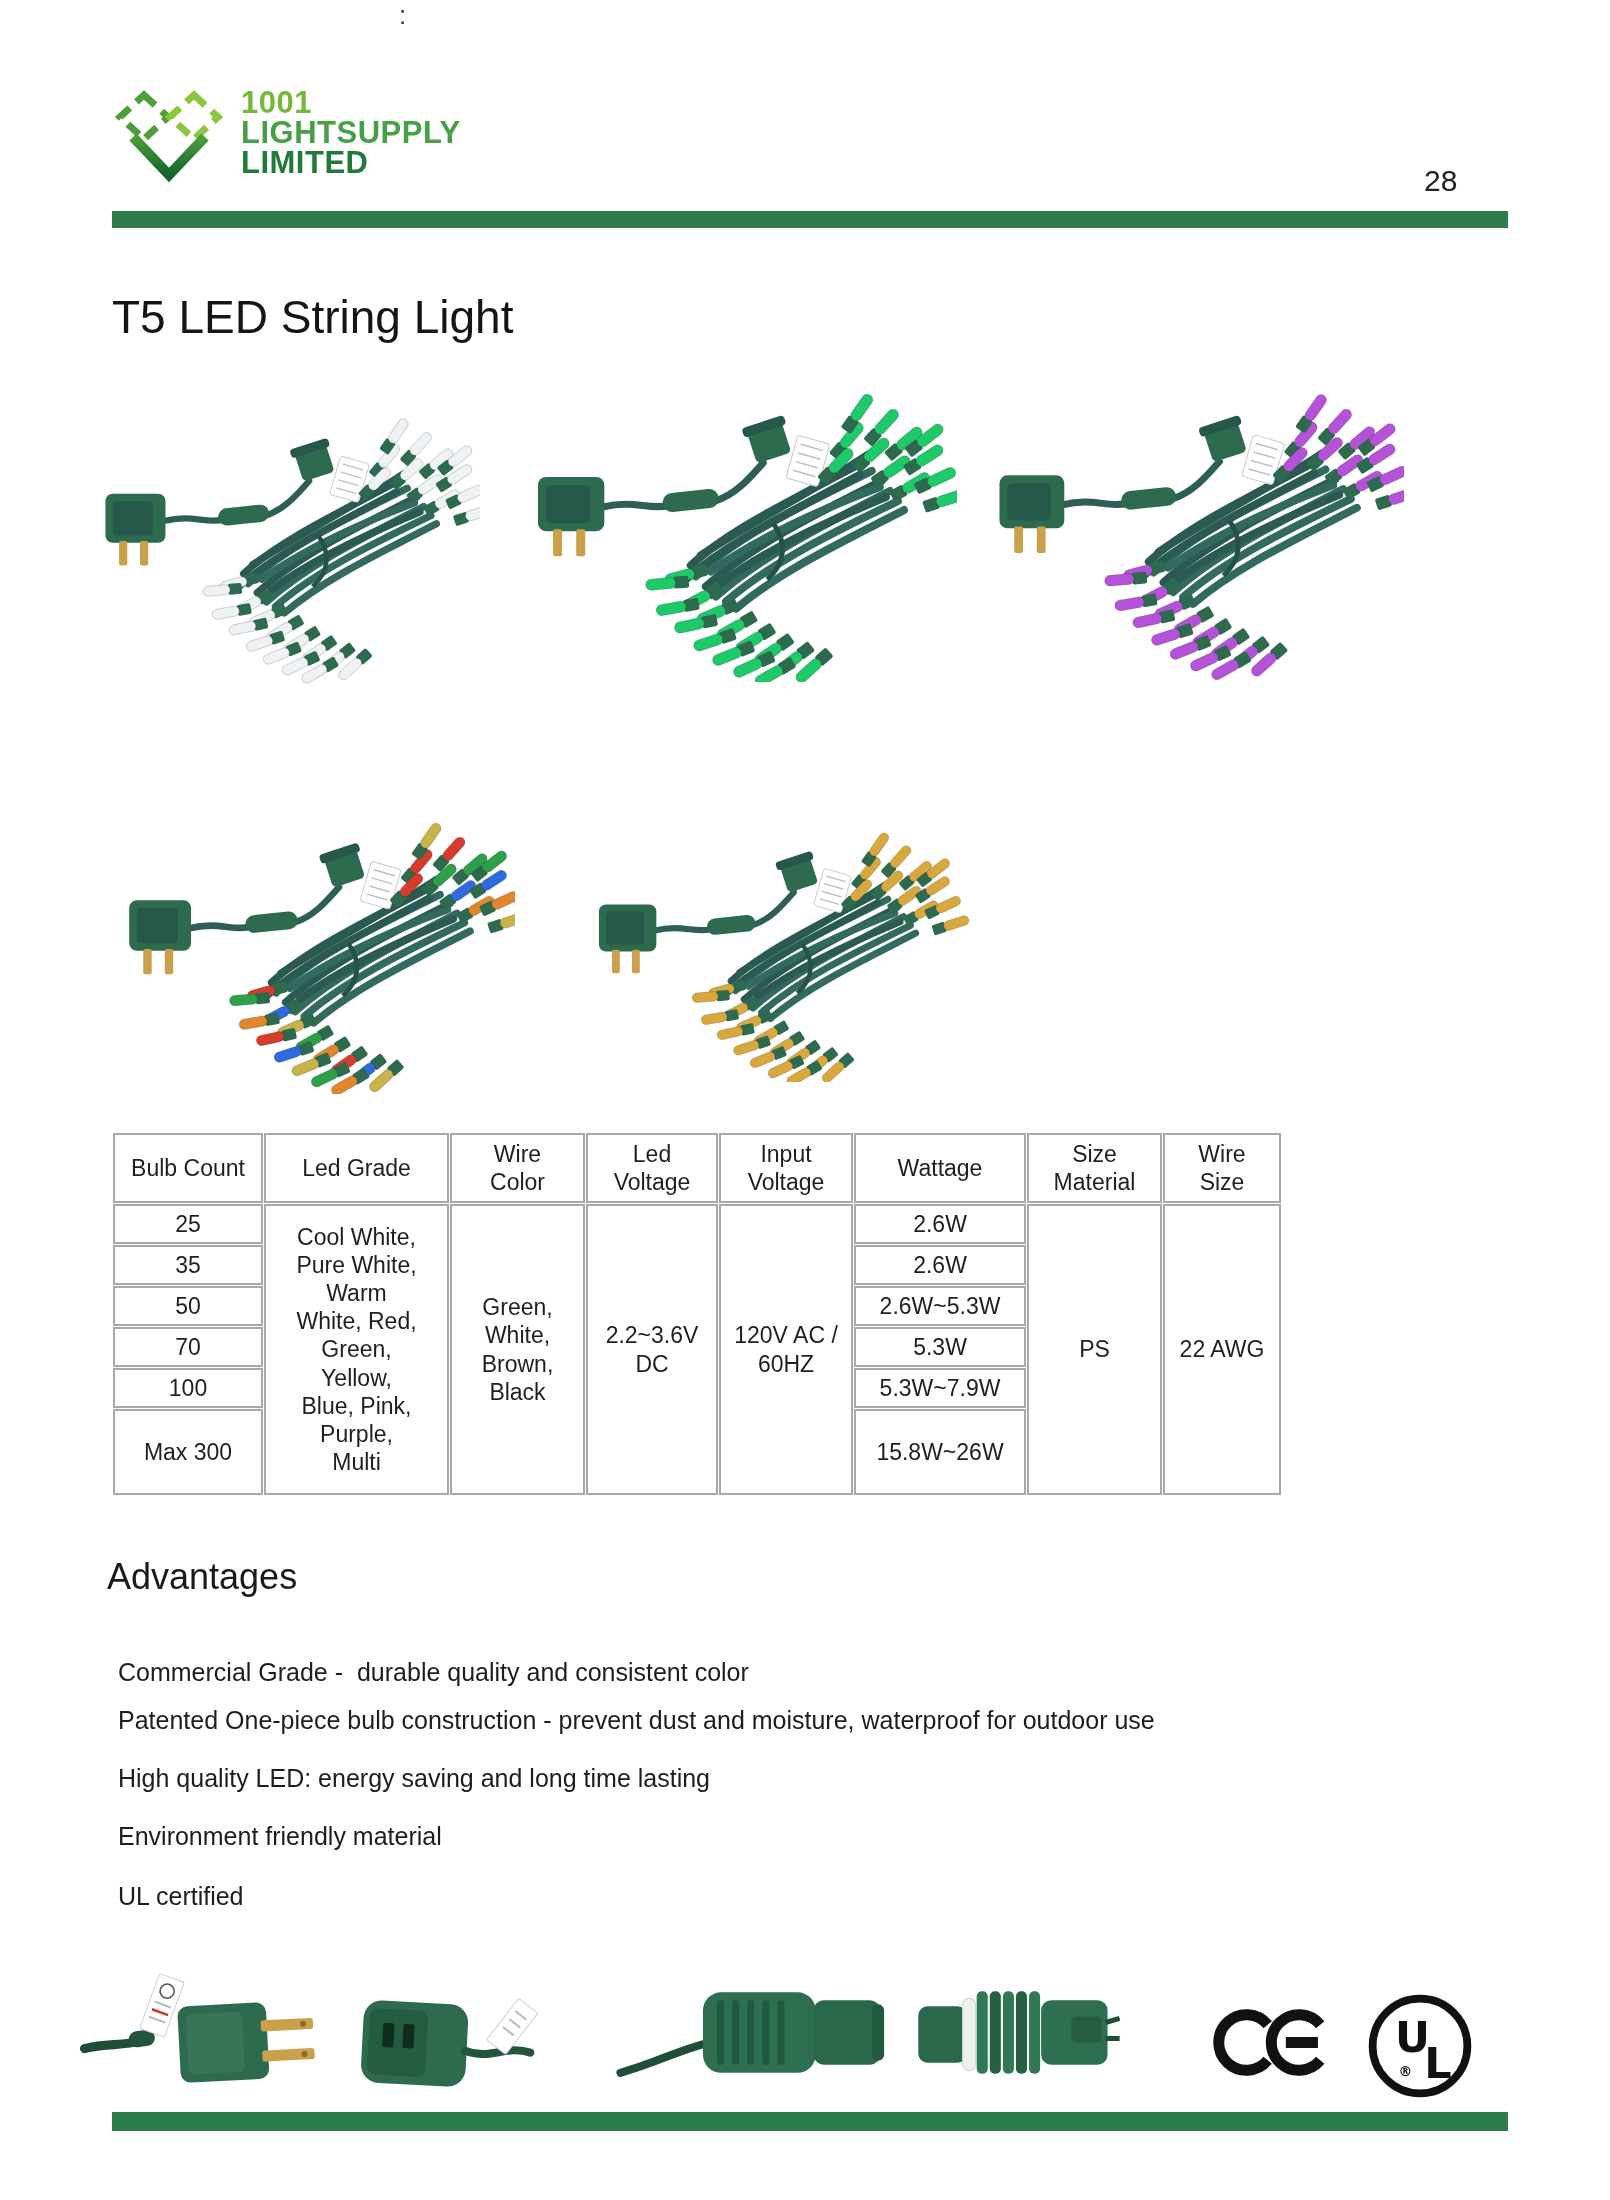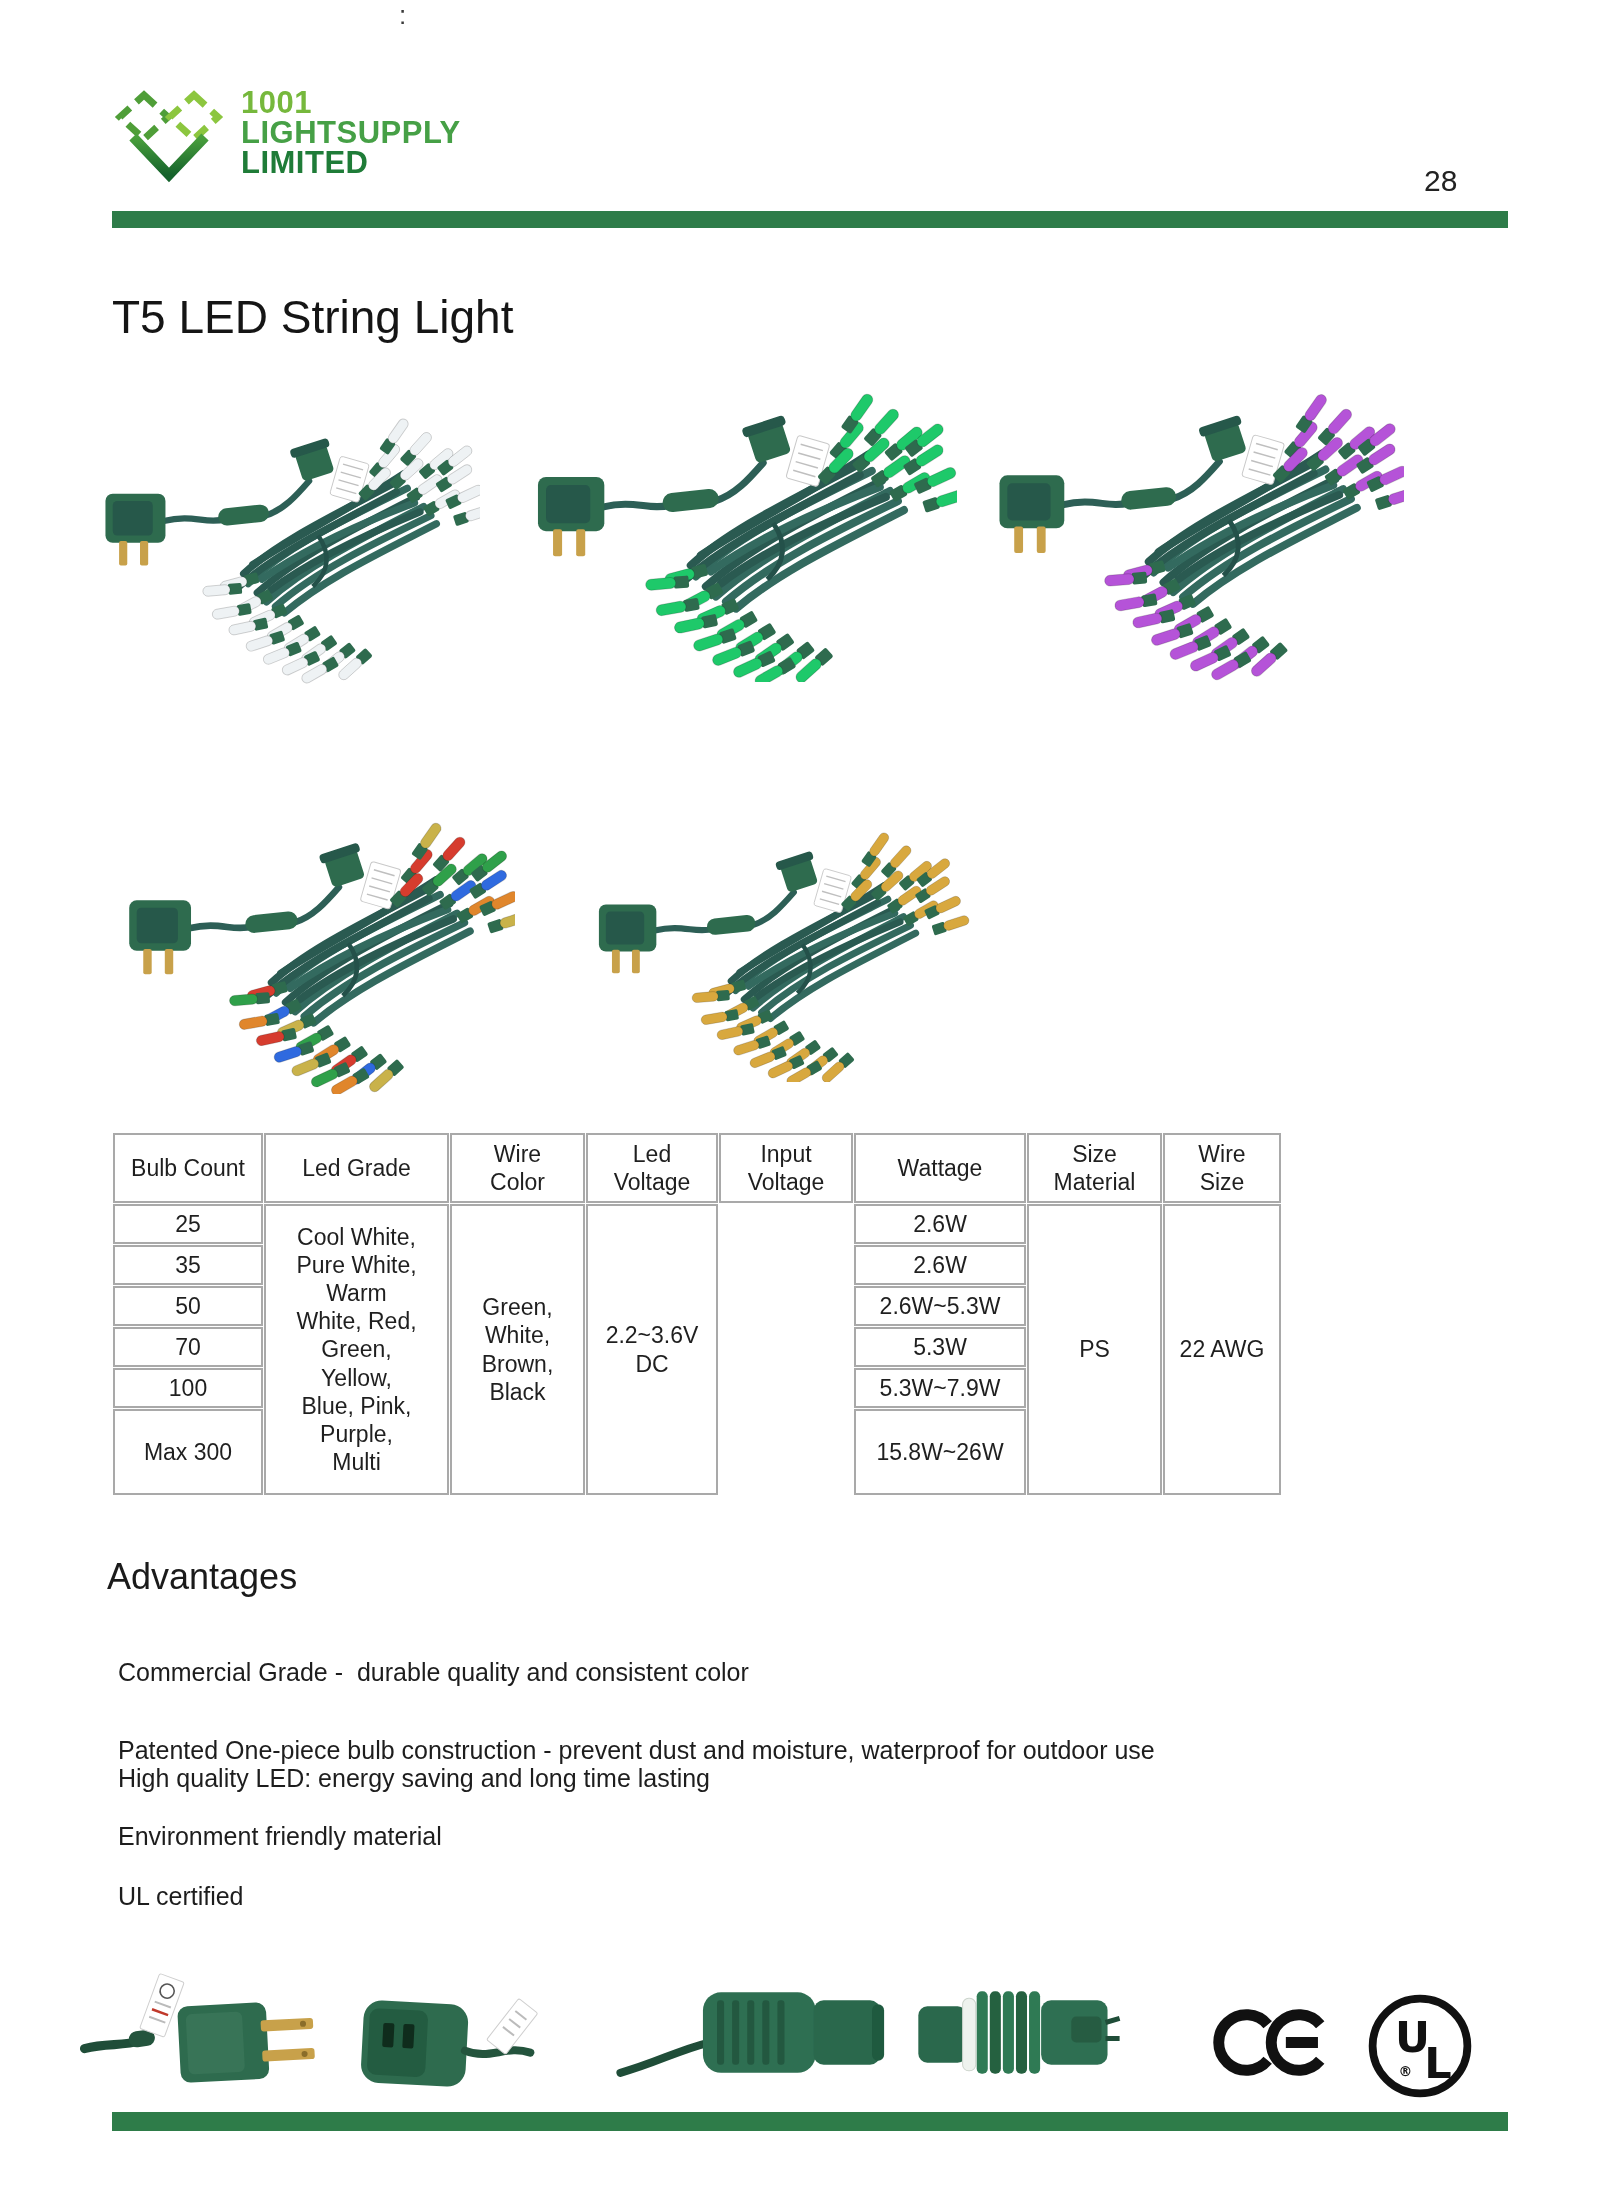--- a/index.html
+++ b/index.html
@@ -30,21 +30,21 @@
   #spec{left:113px;top:1133px;display:grid;
         grid-template-columns:150px 185px 135px 132px 134px 172px 135px 118px;
         grid-template-rows:70px 40px 40px 40px 40px 40px 86px;
         gap:1px;font-size:23px;color:#1f1f1f;}
   #spec .cell{border:2px solid #a9a9a9;background:#fff;display:flex;align-items:center;
               justify-content:center;text-align:center;line-height:1.22;}
   #spec .inner{display:inline-block;}
   
   #adv-heading{left:107px;top:1556px;font-size:36px;color:#1a1a1a;text-align:center;}
   .adv-item{left:118px;font-size:25px;color:#1d1d1d;white-space:pre-wrap;}
-  #adv0{top:1646px;margin-top:12px;} #adv1{top:1706px;margin-top:30px;} #adv2{top:1764px;} #adv3{top:1822px;} #adv4{top:1882px;}
+  #adv0{top:1646px;margin-top:12px;} #adv1{top:1706px;} #adv2{top:1764px;} #adv3{top:1822px;} #adv4{top:1882px;}
   
   #plug-photo{left:78px;top:1952px;width:492px;height:156px;}
   #conn-photo{left:615px;top:1950px;width:506px;height:156px;}
   #ce-mark{left:1210px;top:2002px;width:124px;height:81px;}
   #ul-mark{left:1364px;top:1990px;width:112px;height:112px;}
   #ul-mark text{font-family:"DejaVu Sans", sans-serif;font-weight:bold;fill:#111;}
 </style>
 </head>
 <body>
 
@@ -504,20 +504,23 @@
 
     <div class="cell" style="grid-area:2/2/8/3">
         <span class="inner" style="max-width:126px">Cool White, Pure White, Warm White, Red, Green, Yellow, Blue, Pink, Purple, Multi</span>
       </div>
     <div class="cell" style="grid-area:2/3/8/4">
         <span class="inner" style="max-width:72px">Green, White, Brown, Black</span>
       </div>
     <div class="cell" style="grid-area:2/4/8/5">
         <span class="inner" style="max-width:100px">2.2~3.6V DC</span>
       </div>
+    <div class="cell" style="grid-area:2/5/8/6">
+        <span class="inner" style="max-width:112px">120V AC / 60HZ</span>
+      </div>
 
     <div class="cell" style="grid-area:2/6">2.6W</div>
     <div class="cell" style="grid-area:3/6">2.6W</div>
     <div class="cell" style="grid-area:4/6">2.6W~5.3W</div>
     <div class="cell" style="grid-area:5/6">5.3W</div>
     <div class="cell" style="grid-area:6/6">5.3W~7.9W</div>
     <div class="cell" style="grid-area:7/6">15.8W~26W</div>
 
     <div class="cell" style="grid-area:2/7/8/8">PS</div>
     <div class="cell" style="grid-area:2/8/8/9">22 AWG</div>

